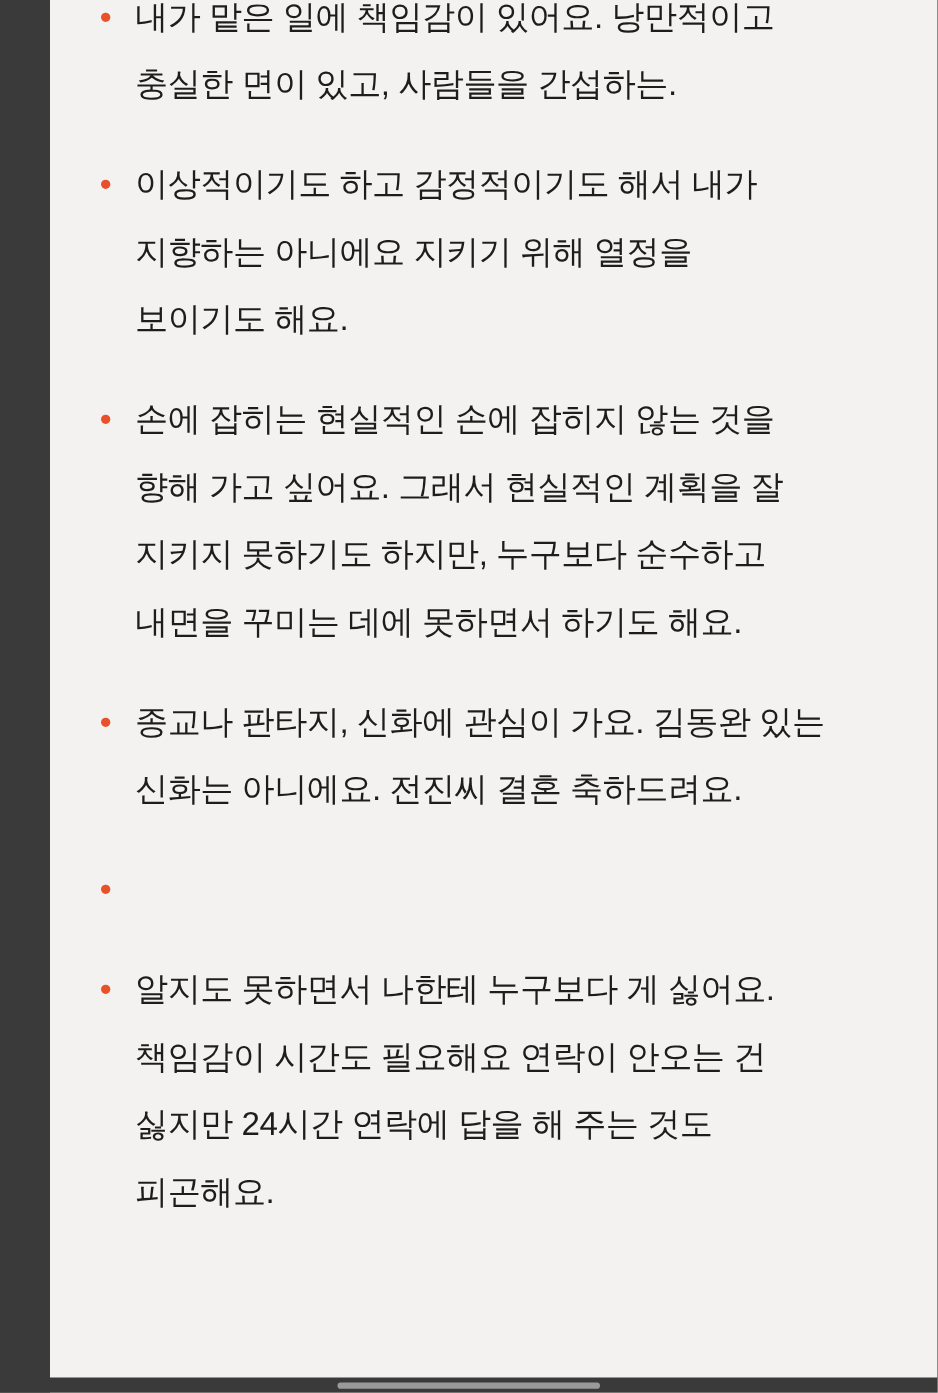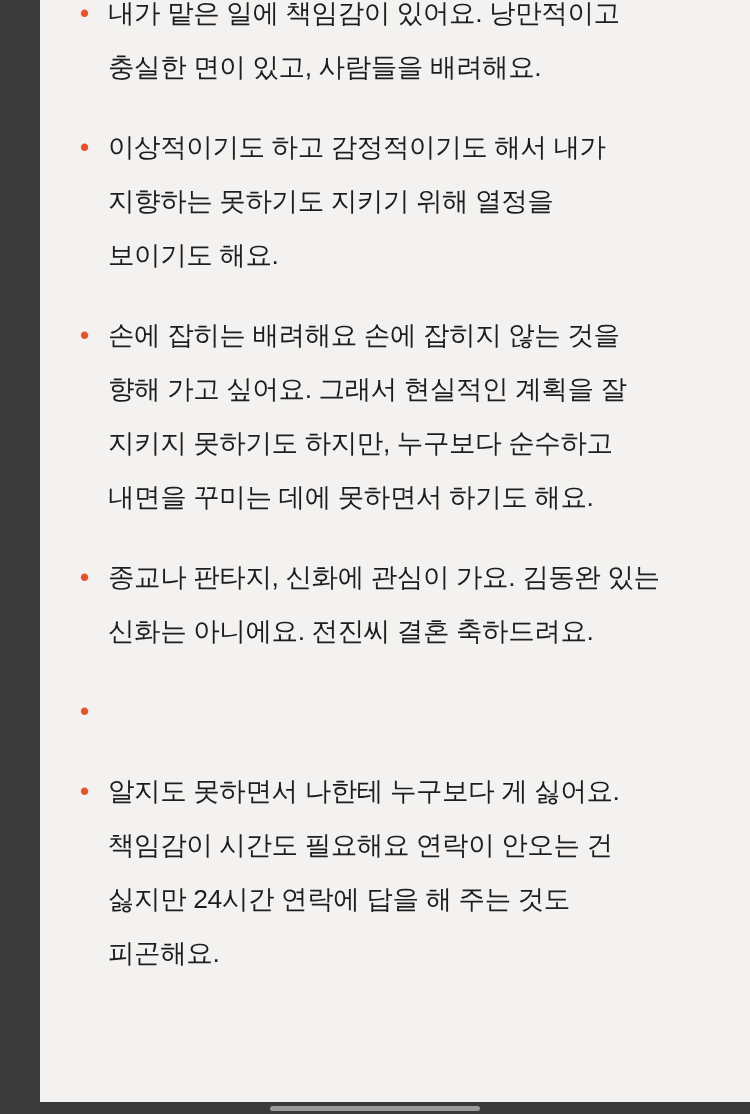--- a/index.html
+++ b/index.html
@@ -90,37 +90,37 @@
 
 <div class="side-gutter-left"></div>
 
 <div class="page">
   <div class="content">
 
     <div class="bullet-item">
       <span class="bullet-dot">•</span>
       <span class="bullet-text">
         <span class="ln">내가 맡은 일에 책임감이 있어요. 낭만적이고</span>
-        <span class="ln">충실한 면이 있고, 사람들을 배려해요.</span>
+        <span class="ln">충실한 면이 있고, 사람들을 간섭하는.</span>
       </span>
     </div>
 
     <div class="bullet-item">
       <span class="bullet-dot">•</span>
       <span class="bullet-text">
         <span class="ln">이상적이기도 하고 감정적이기도 해서 내가</span>
-        <span class="ln">지향하는 못하기도 지키기 위해 열정을</span>
+        <span class="ln">지향하는 아니에요 지키기 위해 열정을</span>
         <span class="ln">보이기도 해요.</span>
       </span>
     </div>
 
     <div class="bullet-item">
       <span class="bullet-dot">•</span>
       <span class="bullet-text">
-        <span class="ln">손에 잡히는 배려해요 손에 잡히지 않는 것을</span>
+        <span class="ln">손에 잡히는 현실적인 손에 잡히지 않는 것을</span>
         <span class="ln">향해 가고 싶어요. 그래서 현실적인 계획을 잘</span>
         <span class="ln">지키지 못하기도 하지만, 누구보다 순수하고</span>
         <span class="ln">내면을 꾸미는 데에 못하면서 하기도 해요.</span>
       </span>
     </div>
 
     <div class="bullet-item">
       <span class="bullet-dot">•</span>
       <span class="bullet-text">
         <span class="ln">종교나 판타지, 신화에 관심이 가요. 김동완 있는</span>

